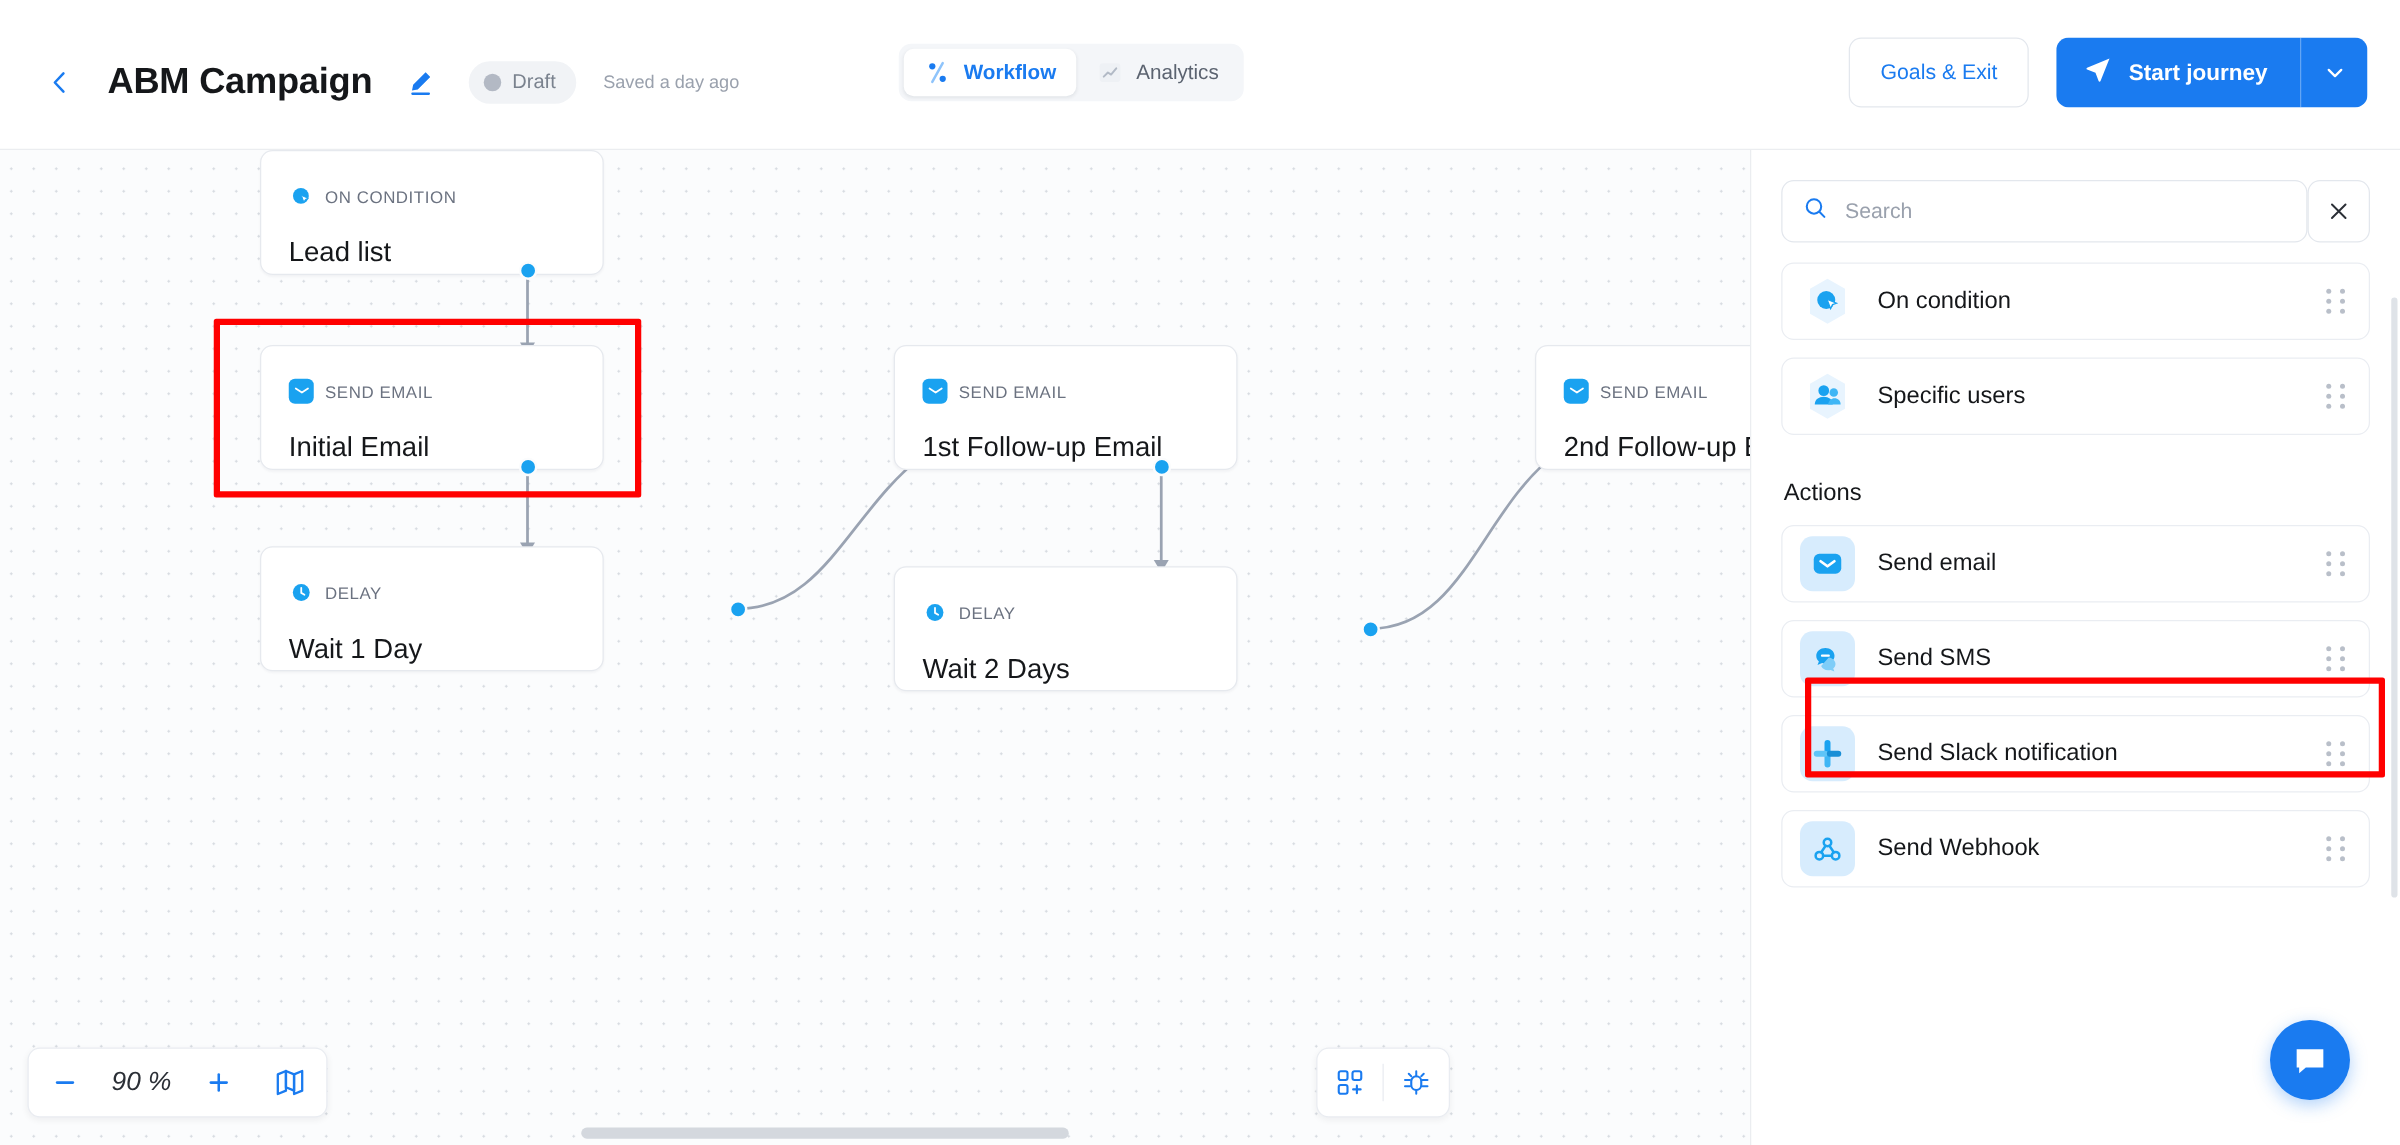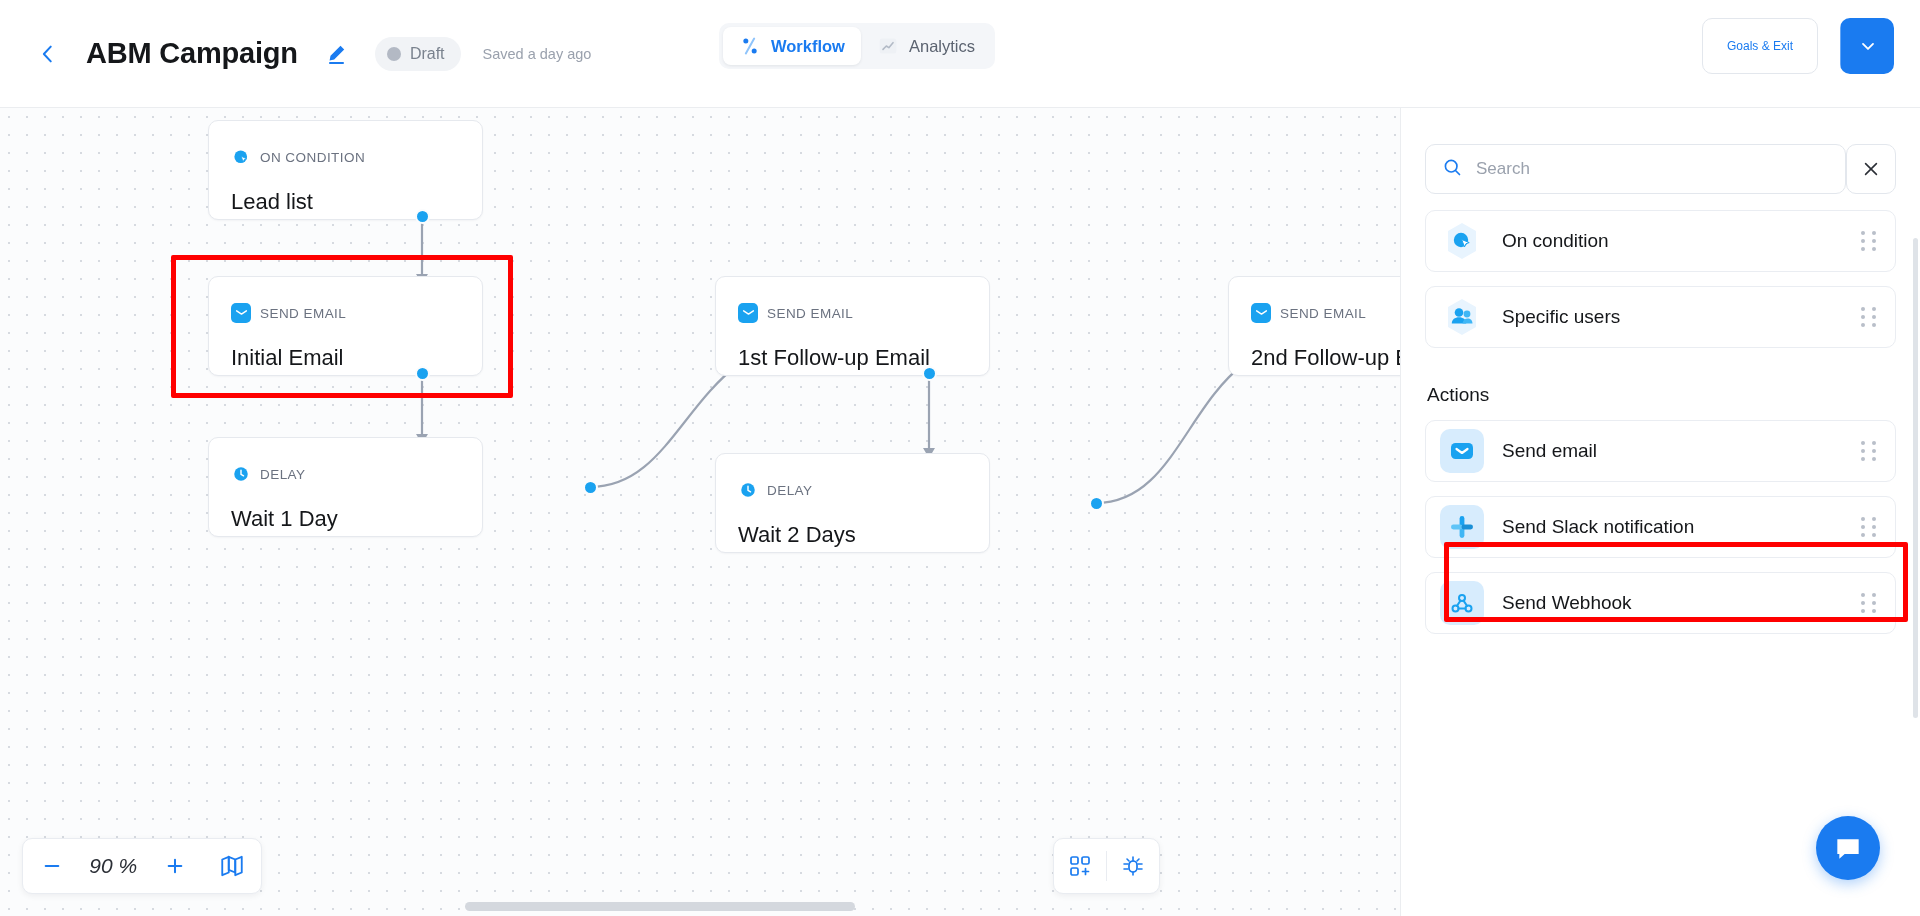--- a/index.html
+++ b/index.html
@@ -6,21 +6,21 @@
   html, body {
     width: 1920px; height: 916px;
     font-family: "Liberation Sans", sans-serif;
     background: #ffffff;
     overflow: hidden;
   }
   .app { position: relative; width: 1920px; height: 916px; }
 
   
   .header {
-    position: absolute; top: 0; left: 0;
+    position: absolute; top: 12px; left: 0;
     width: 1920px; height: 108px;
     background: #ffffff;
     border-bottom: 1px solid #ebedf0;
     display: flex; align-items: center;
     z-index: 20;
   }
   .back-btn {
     width: 44px; height: 44px; margin-left: 26px;
     display: flex; align-items: center; justify-content: center;
     cursor: pointer;
@@ -60,21 +60,21 @@
   .tab-ico { width: 22px; height: 22px; display:flex; align-items:center; justify-content:center; }
 
   .hdr-right {
     position: absolute; right: 26px; top: 18px;
     display: flex; align-items: center; gap: 22px;
   }
   .goals-btn {
     height: 56px; padding: 0 24px; background: #fff;
     border: 1px solid #e3e7ed; border-radius: 10px;
     display: flex; align-items: center; justify-content: center;
-    font-size: 12px; color: #1a7bf0; font-weight: 400; cursor: pointer;
+    font-size: 17px; color: #1a7bf0; font-weight: 400; cursor: pointer;
     white-space: nowrap;
   }
   .start-group { display: flex; height: 56px; border-radius: 10px; overflow: hidden; }
   .start-btn {
     background: #1a7bf0; color: #fff;
     padding: 0 26px 0 22px;
     display: flex; align-items: center; gap: 13px;
     font-size: 18px; font-weight: 700; cursor: pointer; white-space: nowrap;
   }
   .start-caret {
@@ -258,20 +258,28 @@
             <path d="M6 16l4-4 3 2 5-6" stroke="#b2bac6" stroke-width="1.9" stroke-linecap="round" stroke-linejoin="round"></path>
           </svg>
         </span>
         <span>Analytics</span>
       </div>
     </div>
 
     <div class="hdr-right">
       <div class="goals-btn">Goals &amp; Exit</div>
       <div class="start-group">
+        <div class="start-btn">
+          <span>
+            <svg width="23" height="23" viewBox="0 0 24 24" fill="none">
+              <path d="M21.5 3L2.8 10.6c-.7.3-.7 1.3 0 1.6l7 2.6 2.6 7c.3.7 1.3.7 1.6 0L21.5 3z" fill="#ffffff"></path>
+            </svg>
+          </span>
+          <span>Start journey</span>
+        </div>
         <div class="start-caret">
           <svg width="20" height="20" viewBox="0 0 24 24" fill="none">
             <path d="M6 9.5l6 6 6-6" stroke="#ffffff" stroke-width="2.2" stroke-linecap="round" stroke-linejoin="round"></path>
           </svg>
         </div>
       </div>
     </div>
   </div>
 
   <div class="canvas">
@@ -494,20 +502,38 @@
         <span class="grip">
           <i></i>
             <i></i>
             <i></i>
             <i></i>
             <i></i>
             <i></i>
         </span>
       </div>
 
+      <div class="item">
+        <span class="item-ico sq">
+          <svg width="28" height="28" viewBox="0 0 28 28" fill="none">
+            <path d="M5 11.5c0-3.6 3.3-6.2 7.3-6.2s7.3 2.6 7.3 6.2-3.3 6.3-7.3 6.3c-.9 0-1.8-.1-2.6-.4L6 19l1.1-2.9C5.8 15 5 13.3 5 11.5z" fill="#1aa2f0"></path>
+            <path d="M9.6 11.5h5.4" stroke="#ffffff" stroke-width="1.8" stroke-linecap="round"></path>
+            <path d="M15 13c3.1.4 5.4 2.6 5.4 5.2 0 1.4-.7 2.7-1.8 3.6l.9 2.3-3-1.2c-.6.2-1.3.3-2 .3-2.6 0-4.8-1.4-5.6-3.4" fill="#7fcdf8"></path>
+          </svg>
+        </span>
+        <span class="item-label">Send SMS</span>
+        <span class="grip">
+          <i></i>
+            <i></i>
+            <i></i>
+            <i></i>
+            <i></i>
+            <i></i>
+        </span>
+      </div>
 
       <div class="item">
         <span class="item-ico sq">
           <svg width="28" height="28" viewBox="0 0 28 28" fill="none">
             <rect x="11.6" y="3" width="4.8" height="11.5" rx="2.4" fill="#1aa2f0"></rect>
             <rect x="11.6" y="13.5" width="4.8" height="11.5" rx="2.4" fill="#3fb6f5"></rect>
             <rect x="3" y="11.6" width="11.5" height="4.8" rx="2.4" fill="#5fc4f7"></rect>
             <rect x="13.5" y="11.6" width="11.5" height="4.8" rx="2.4" fill="#1a8fd6"></rect>
           </svg>
         </span>

